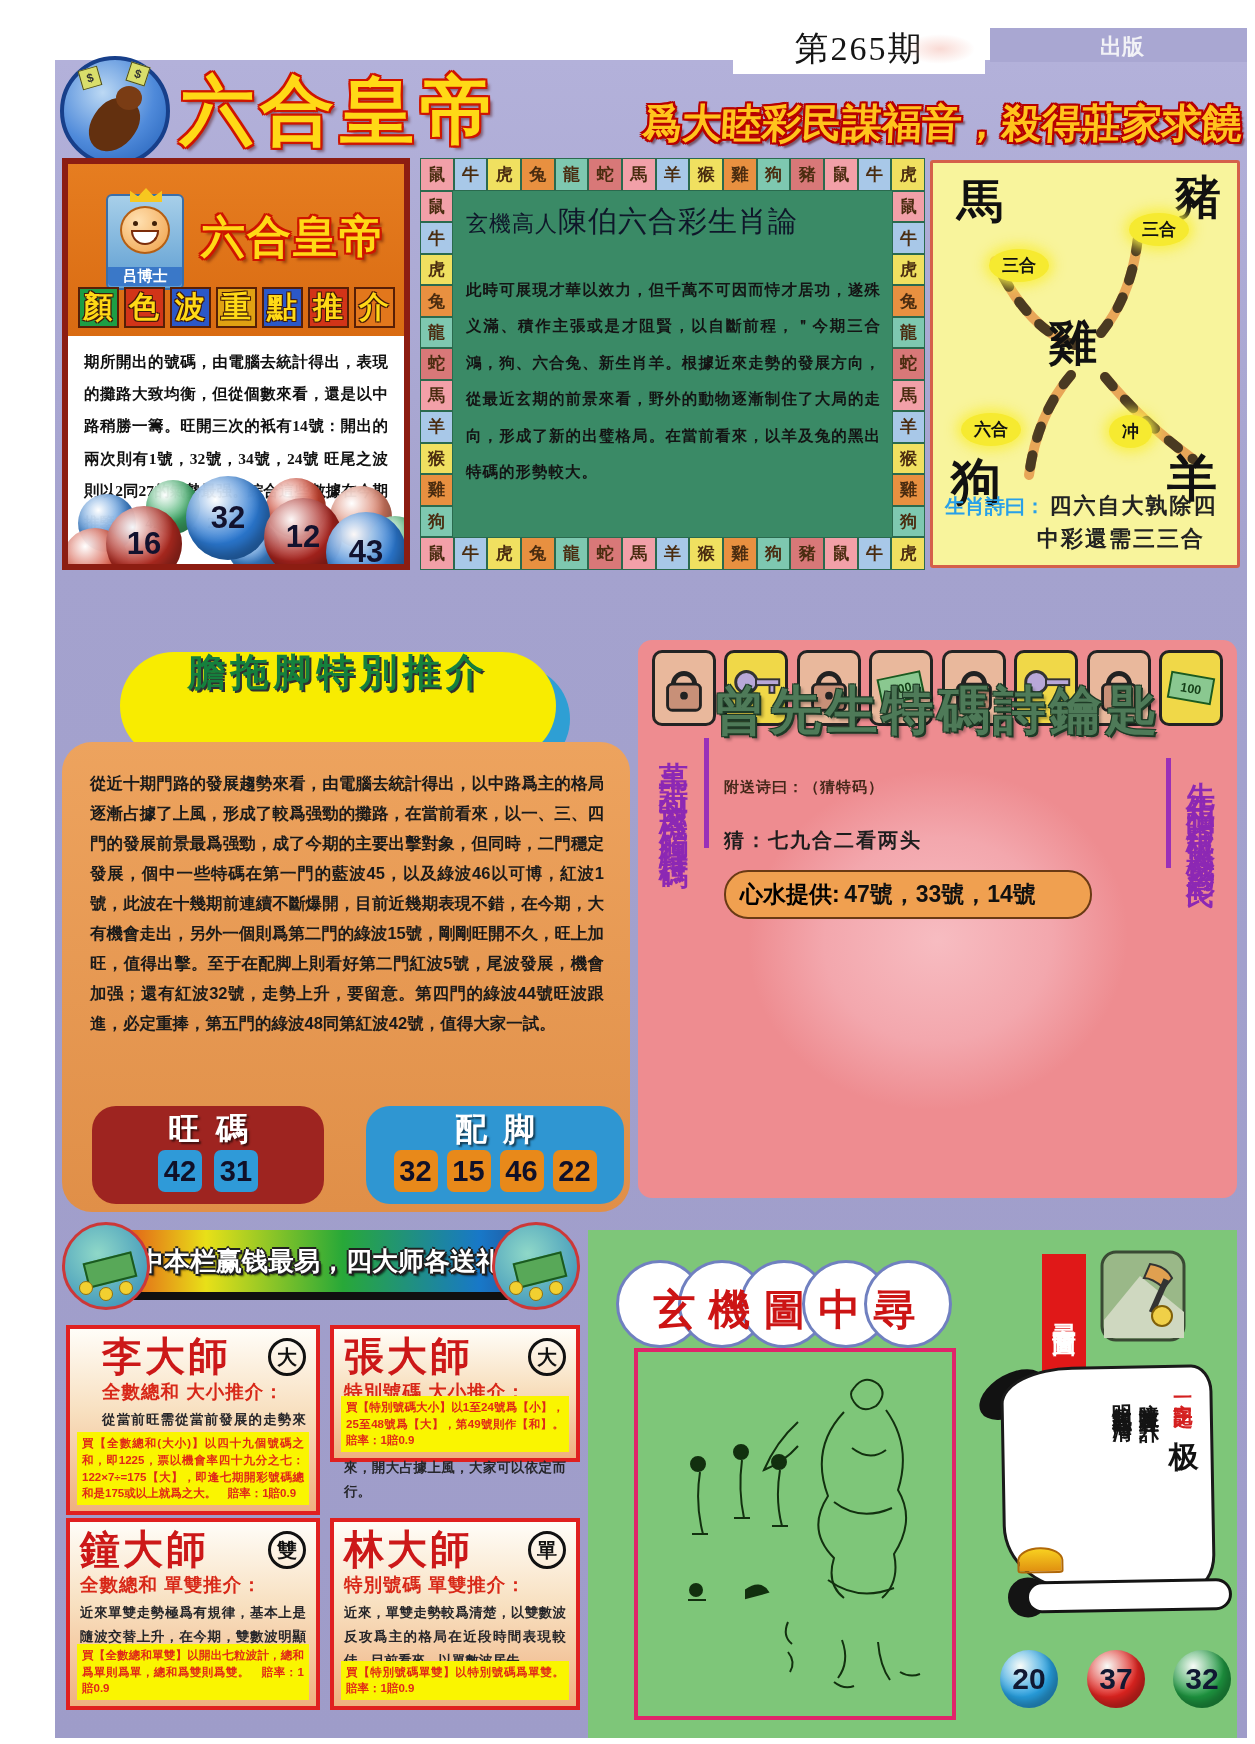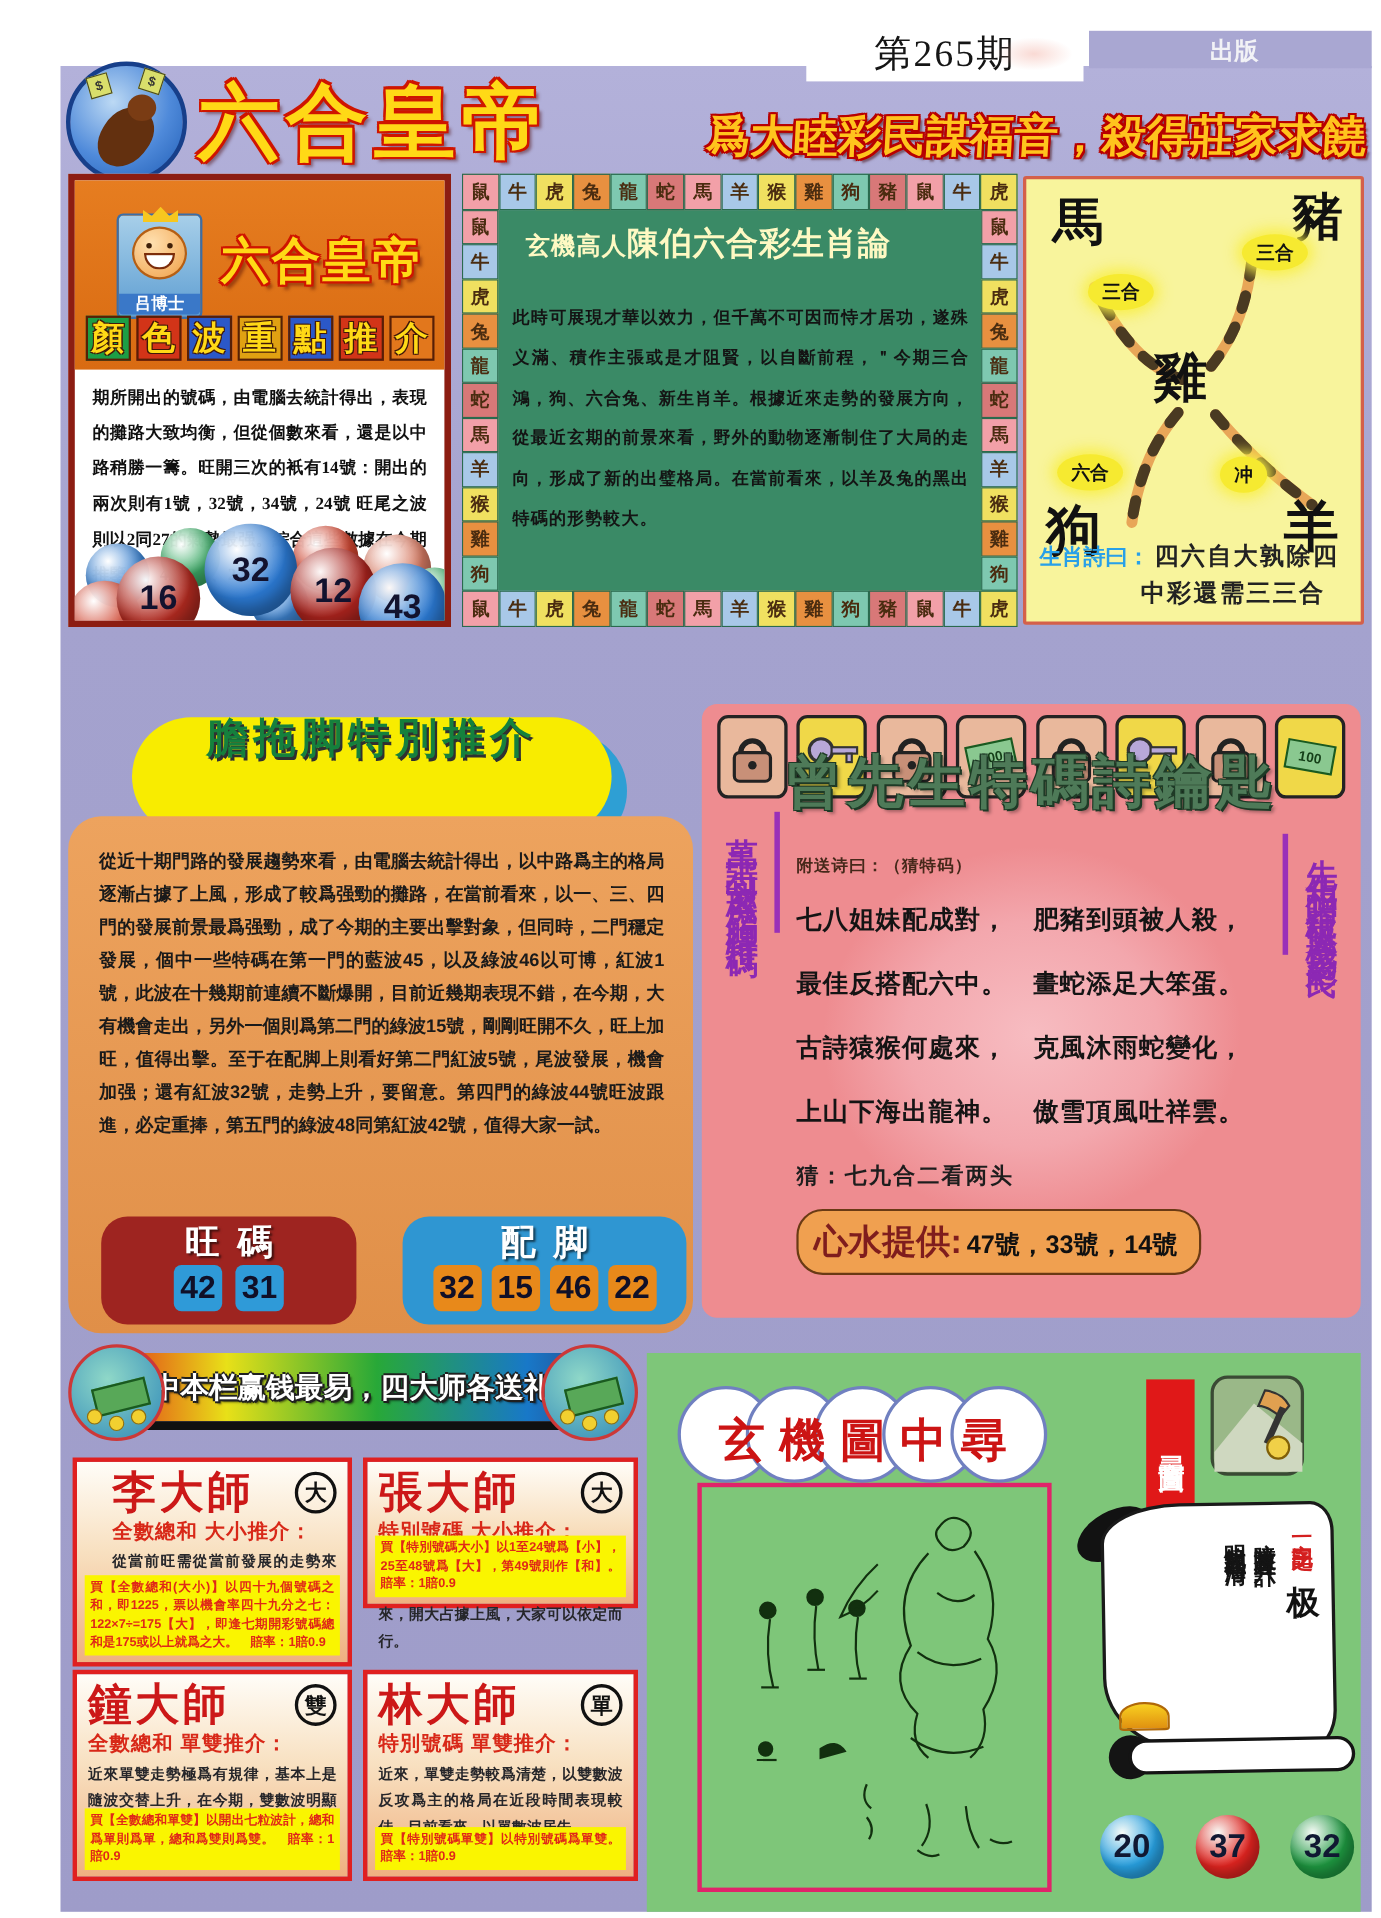--- a/index.html
+++ b/index.html
@@ -40,21 +40,21 @@
   .ball.num{display:flex;align-items:center;justify-content:center;font-size:31px;font-weight:900;color:#12122e;}
   
   #chenbo{left:420px;top:158px;width:505px;height:412px;background:#3a8a66;}
   .zstrip{position:absolute;display:flex;}
   .zstrip .ztile{flex:1;display:flex;align-items:center;justify-content:center;font-size:17px;font-weight:bold;color:#4a2c10;border:1px solid #2a6a4e;box-sizing:border-box;font-family:"Liberation Serif",serif;}
   #zs-top{left:0;top:0;right:0;height:33px;}
   #zs-bottom{left:0;bottom:0;right:0;height:33px;}
   #zs-left{left:0;top:33px;bottom:33px;width:33px;flex-direction:column;}
   #zs-right{right:0;top:33px;bottom:33px;width:33px;flex-direction:column;}
   #cb-content{position:absolute;left:46px;right:44px;top:44px;}
-  #cb-title{white-space:nowrap;color:#fef9c3;font-weight:700;letter-spacing:1px;margin-left:12px;}
+  #cb-title{white-space:nowrap;color:#0f172a;font-weight:400;letter-spacing:1px;}
   #cb-title .t1{font-size:22px;}
   #cb-title .t2{font-size:29px;}
   #cb-body{margin-top:30px;font-family:"Liberation Serif",serif;font-weight:bold;font-size:15.5px;line-height:2.35;letter-spacing:1px;color:#141414;text-align:justify;}
   
   #shengxiao{left:930px;top:160px;width:310px;height:408px;background:#f8f49c;border:3px solid #d4604a;box-sizing:border-box;border-radius:3px;}
   .sx-corner{position:absolute;font-family:"Liberation Serif",serif;font-weight:900;color:#111;}
   #sx-tl{left:24px;top:8px;font-size:46px;}
   #sx-tr{right:16px;top:4px;font-size:46px;}
   #sx-bl{left:18px;top:286px;font-size:50px;}
   #sx-br{right:20px;top:282px;font-size:50px;}
@@ -89,21 +89,21 @@
   .ztile-key{background:#f0d848;}
   #zeng-title{position:absolute;left:0;right:0;top:36px;text-align:center;font-family:"Liberation Serif",serif;font-size:52px;font-weight:900;letter-spacing:4px;color:#4e7a58;white-space:nowrap;text-shadow:2px 2px 0 #1e3a26,-1px -1px 0 #1e3a26,1px -1px 0 #1e3a26,-1px 1px 0 #1e3a26,4px 4px 3px rgba(0,0,0,.3);}
   .vmotto{position:absolute;writing-mode:vertical-rl;text-orientation:upright;font-size:29px;font-weight:900;color:#8c28b4;letter-spacing:10px;}
   #zeng-left-motto{left:16px;top:98px;border-right:5px solid #9a30b8;padding-right:10px;}
   #zeng-right-motto{right:16px;top:118px;border-left:5px solid #9a30b8;padding-left:10px;}
   #zeng-content{position:absolute;left:86px;right:82px;top:138px;}
   #zeng-intro{font-size:15px;font-weight:bold;color:#46281a;letter-spacing:1px;}
   #zeng-poems{margin-top:24px;display:grid;grid-template-columns:1fr 1fr;row-gap:27px;font-size:23px;font-weight:900;color:#141414;letter-spacing:1px;white-space:nowrap;}
   #zeng-guess{margin-top:26px;font-family:"Liberation Serif",serif;font-size:20px;font-weight:bold;color:#1d1d1d;line-height:1.75;letter-spacing:2px;}
   #zeng-tip{margin-top:12px;width:336px;background:#f0a050;border:2px solid #6a3a14;border-radius:24px;padding:7px 14px;white-space:nowrap;}
-  #zeng-tip .lbl{color:#7f1d1d;font-size:31px;font-weight:900;}
+  #zeng-tip .lbl{color:#000000;font-size:23px;font-weight:900;}
   #zeng-tip .val{color:#111;font-size:23px;font-weight:900;}
   
   #banner-bar{left:92px;top:1230px;width:456px;height:62px;background:linear-gradient(90deg,#e02818,#e8e018 25%,#28a838 55%,#1878c8 85%,#284888);border-bottom:8px solid #101010;display:flex;align-items:center;justify-content:center;}
   #banner-bar span{color:#fff;font-size:26px;font-weight:900;white-space:nowrap;text-shadow:2px 0 #202020,-2px 0 #202020,0 2px #202020,0 -2px #202020,2px 2px #202020,3px 3px 2px rgba(0,0,0,.6);}
   .medallion{width:88px;height:88px;border-radius:50%;background:radial-gradient(circle at 40% 35%,#8fd8c8,#2f88b8);border:3px solid #cc3838;box-sizing:border-box;}
   #medal-l{left:62px;top:1222px;}
   #medal-r{left:492px;top:1222px;}
   .medal-note{position:absolute;left:20px;top:32px;width:46px;height:22px;background:#58a858;border:2px solid #1a5a20;transform:rotate(-14deg);}
   .medal-coin{position:absolute;width:12px;height:12px;border-radius:50%;background:#f2d030;border:1px solid #907010;}
   
@@ -367,30 +367,20 @@
             <rect x="8" y="23" width="44" height="26" fill="#8ac890" stroke="#1a5a20" stroke-width="2"></rect>
             <text x="30" y="41" font-size="13" font-weight="bold" fill="#153f18" text-anchor="middle">100</text>
           </g>
         </svg>
     </div>
     <div id="zeng-title">曾先生特碼詩鑰匙</div>
     <div class="vmotto" id="zeng-left-motto">萬千詩句玄機一觸得特碼</div>
     <div class="vmotto" id="zeng-right-motto">先生相贈窺破天機爲彩民</div>
     <div id="zeng-content">
       <div id="zeng-intro">附送诗曰：（猜特码）</div>
-      <div id="zeng-poems">
-        <span>七八姐妹配成對，</span>
-        <span>肥豬到頭被人殺，</span>
-        <span>最佳反搭配六中。</span>
-        <span>畫蛇添足大笨蛋。</span>
-        <span>古詩猿猴何處來，</span>
-        <span>克風沐雨蛇變化，</span>
-        <span>上山下海出龍神。</span>
-        <span>傲雪頂風吐祥雲。</span>
-      </div>
       <div id="zeng-guess">
         <div>猜：七九合二看两头</div>
       </div>
       <div id="zeng-tip">
         <span class="lbl">心水提供:</span>
         <span class="val">47號，33號，14號</span>
       </div>
     </div>
   </div>
 

